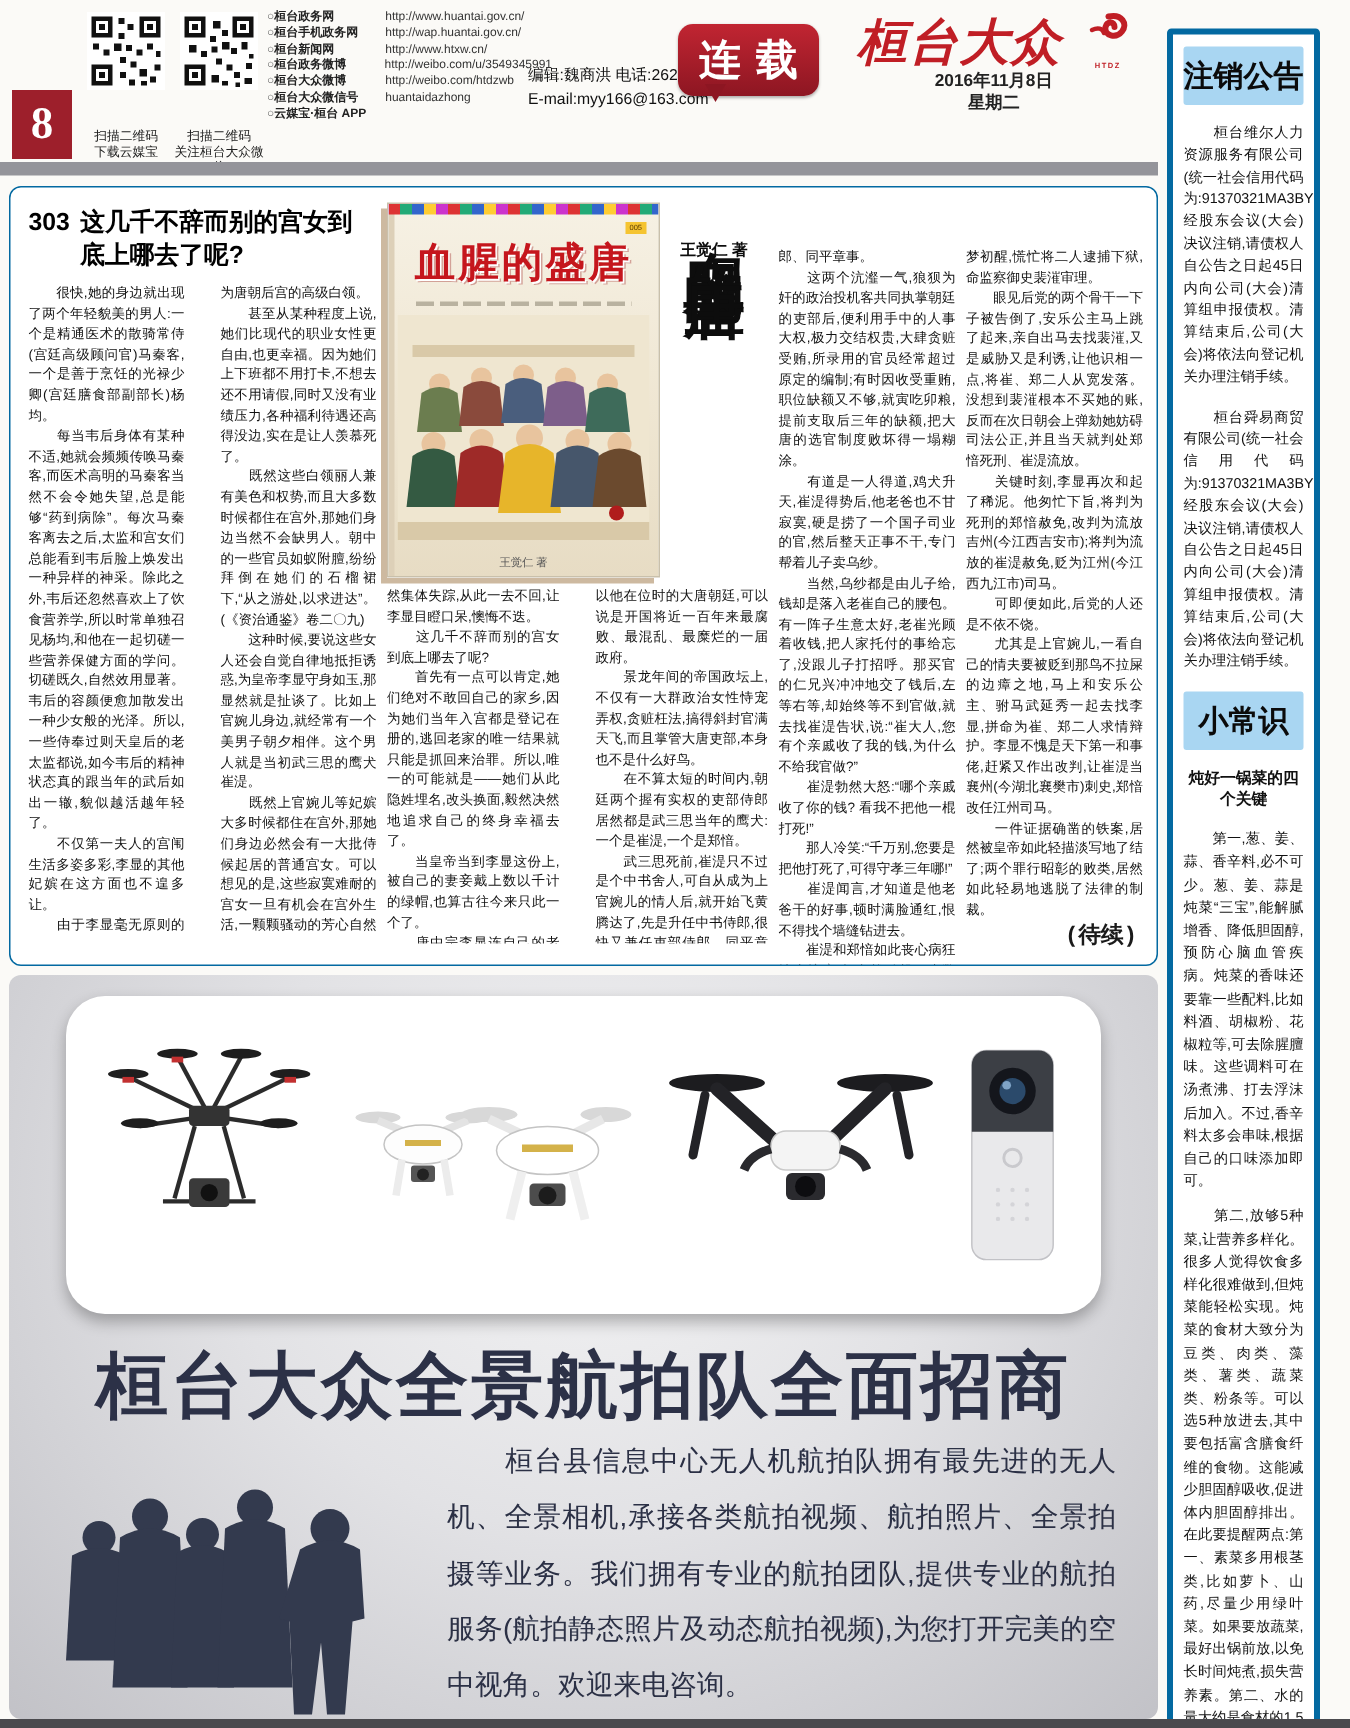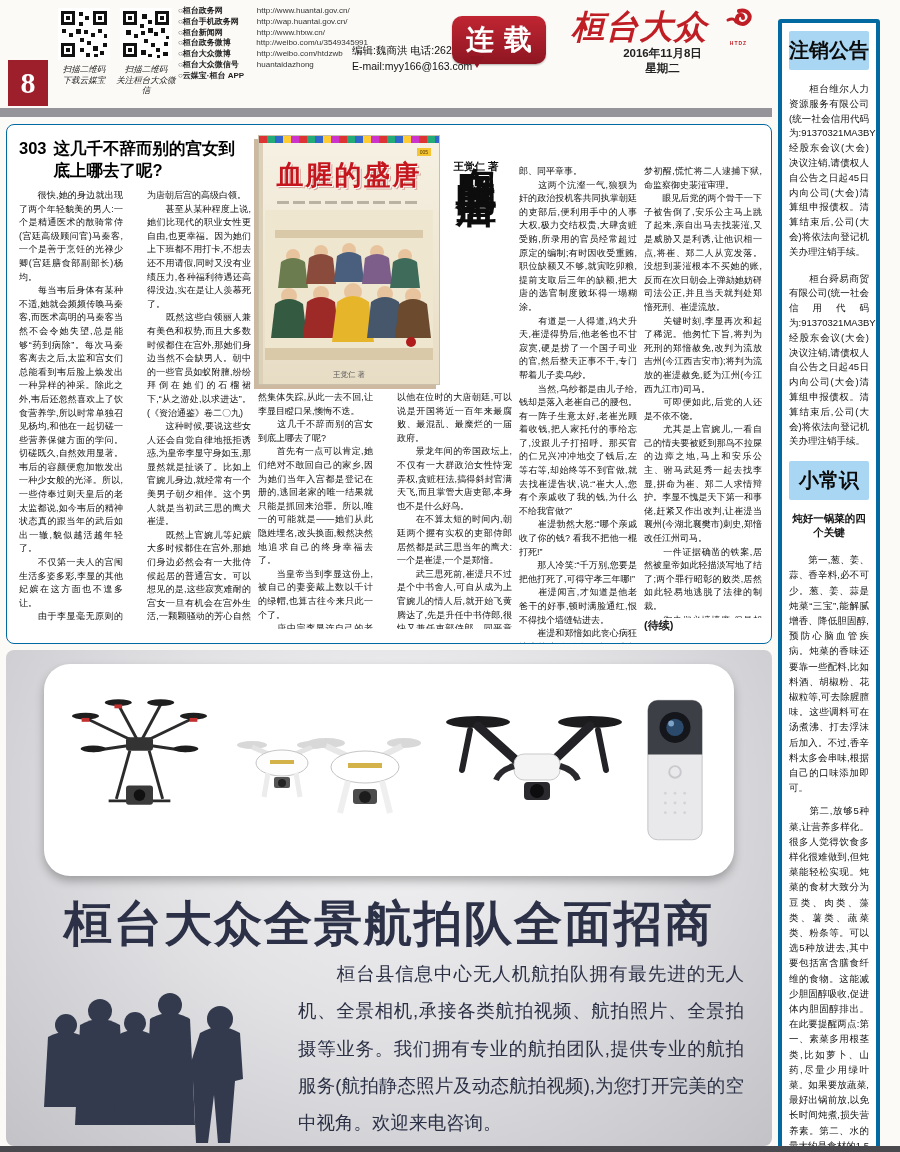--- a/index.html
+++ b/index.html
@@ -4,21 +4,21 @@
 <style>
   * { margin:0; padding:0; box-sizing:border-box; }
   body { background:#e9e9e7; font-family:"Liberation Sans","DejaVu Sans",sans-serif; }
   .page { position:relative; width:900px; height:1152px; background:#fbfaf7; overflow:hidden; margin:0 auto; color:#1a1a1a; }
 
   
   .pageno { position:absolute; left:8px; top:60px; width:40px; height:46px; background:#9d1f2b; color:#fff;
             font:bold 30px/46px "Liberation Serif",serif; text-align:center; }
   .qr-block { position:absolute; top:8px; text-align:center; width:60px; }
   .qr-block svg { background:#fff; }
-  .qr-cap { font-size:8.5px; line-height:10.5px; color:#222; margin-top:0;font-style:italic; }
+  .qr-cap { font-size:8.5px; line-height:10.5px; color:#222; margin-top:20px; }
   .links { position:absolute; left:178px; top:6px; list-style:none; width:190px; }
   .links li { font-size:8px; line-height:10.8px; white-space:nowrap; color:#222; display:flex; }
   .links li .bullet::before { content:"○ "; color:#555; }
   .links li .llabel { width:74px; font-weight:bold; }
   .links li .lurl { color:#333; }
   .editor { position:absolute; left:352px; top:42px; font-size:10.5px; line-height:16px; color:#111; }
   .serial-badge { position:absolute; left:452px; top:16px; width:94px; height:48px;
       background:linear-gradient(180deg,#c12532,#8d1622); border-radius:10px; color:#fff;
       font-size:28px; font-weight:bold; letter-spacing:10px; text-align:center; line-height:48px;
       text-indent:10px; box-shadow:0 1px 2px rgba(0,0,0,.3); }
@@ -40,21 +40,21 @@
   .art-left { width:232px; flex:none; }
   .art-title { display:flex; gap:7px; font-size:16.5px; font-weight:bold; line-height:22px; color:#000; margin:2px 0 8px; }
   .art-left .cols, .art-mid .cols { display:flex; gap:24px; }
   .art-left .coltxt { width:112px; height:432px; }
   .art-mid { width:254px; flex:none; }
   .cover-row { display:flex; gap:6px; height:250px; margin-bottom:6px; }
   .art-mid .coltxt { width:123px; height:238px; }
   .c5, .c6 { width:118px; flex:none; display:flex; flex-direction:column;margin-top:30px; }
   .c5 .coltxt, .c6 .coltxt { height:498px; flex:none; }
   .c6 .coltxt { flex:1; height:auto; }
-  .tbc { text-align:left; font-size:11px; font-weight:bold; padding-right:4px; }
+  .tbc { text-align:right; font-size:15px; font-weight:bold; padding-right:4px;font-family:Liberation Mono, monospace; }
 
   
   .book-cover { width:182px; height:250px; background:linear-gradient(180deg,#f6f1e4 0%,#efe6d2 55%,#e7dcc4 100%);
       border:1px solid #c9c0ab; box-shadow:-4px 4px 0 #cdb9a0, inset 4px 0 0 #ddd0b8; position:relative; overflow:hidden; }
   .cover-stripes { height:7px; background:repeating-linear-gradient(90deg,#d33 0 8px,#2a7 8px 16px,#36c 16px 24px,#fc3 24px 32px,#c3c 32px 40px); }
   .cover-badge { position:absolute; right:8px; top:12px; background:#f5c431; color:#5a3a00; font-size:5px; padding:1px 3px; }
   .cover-title { margin-top:14px; text-align:center; color:#c5161d; font-size:27px; font-weight:bold;
       letter-spacing:2px; text-shadow:1px 1px 0 #fff, 2px 2px 0 rgba(150,20,20,.35); }
   .cover-tag { height:3px; margin:8px 18px 0; background:repeating-linear-gradient(90deg,#b9b2a0 0 12px,transparent 12px 16px); }
   .cover-art { display:block; margin:6px auto 0; }

